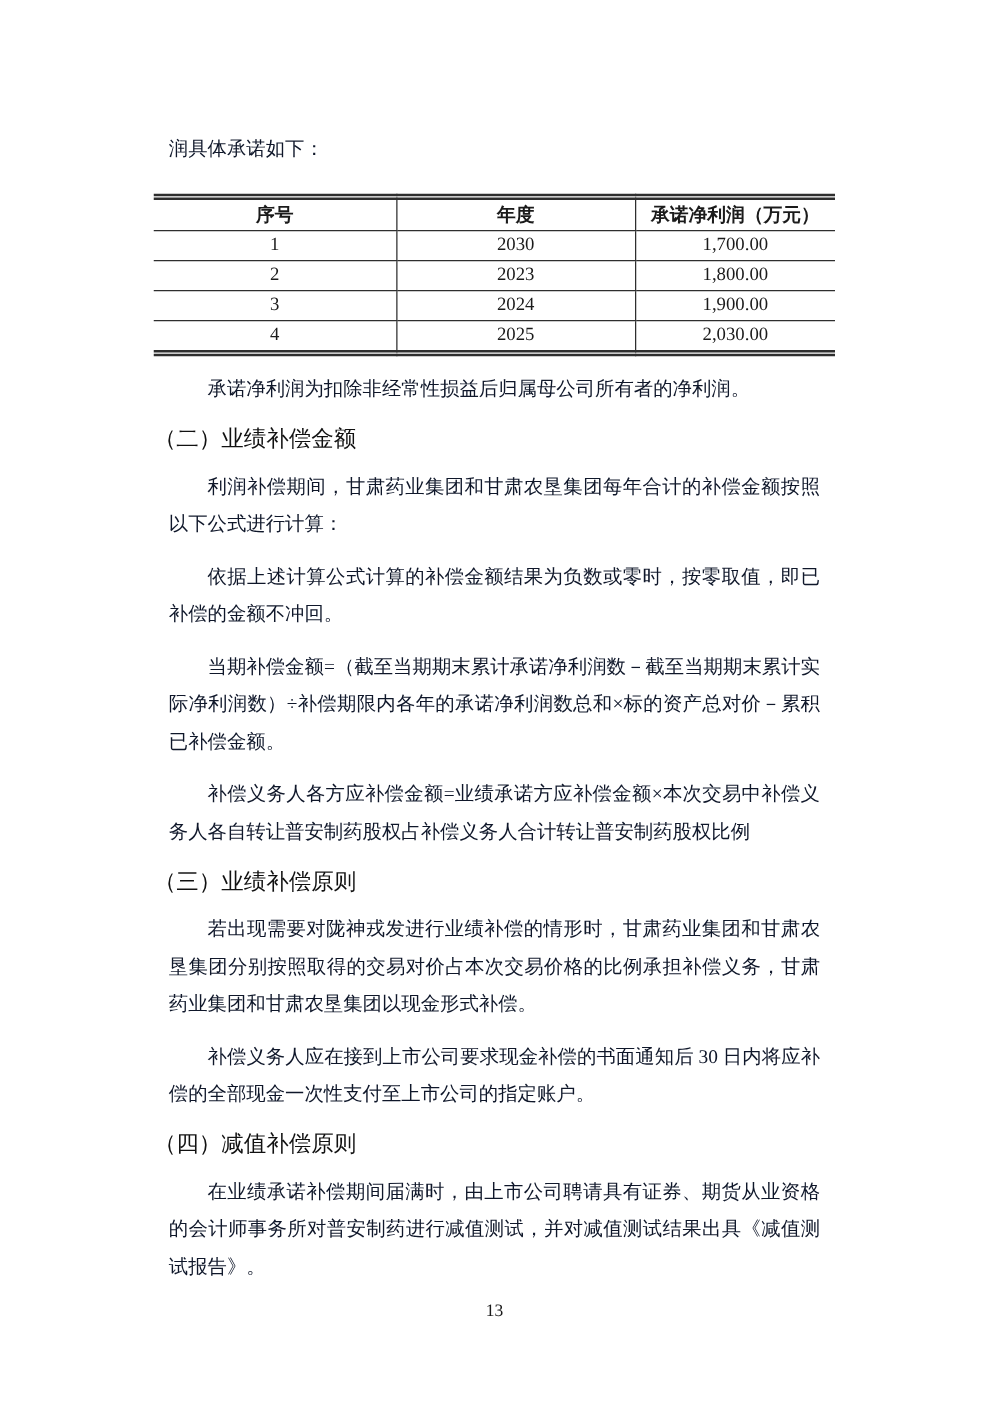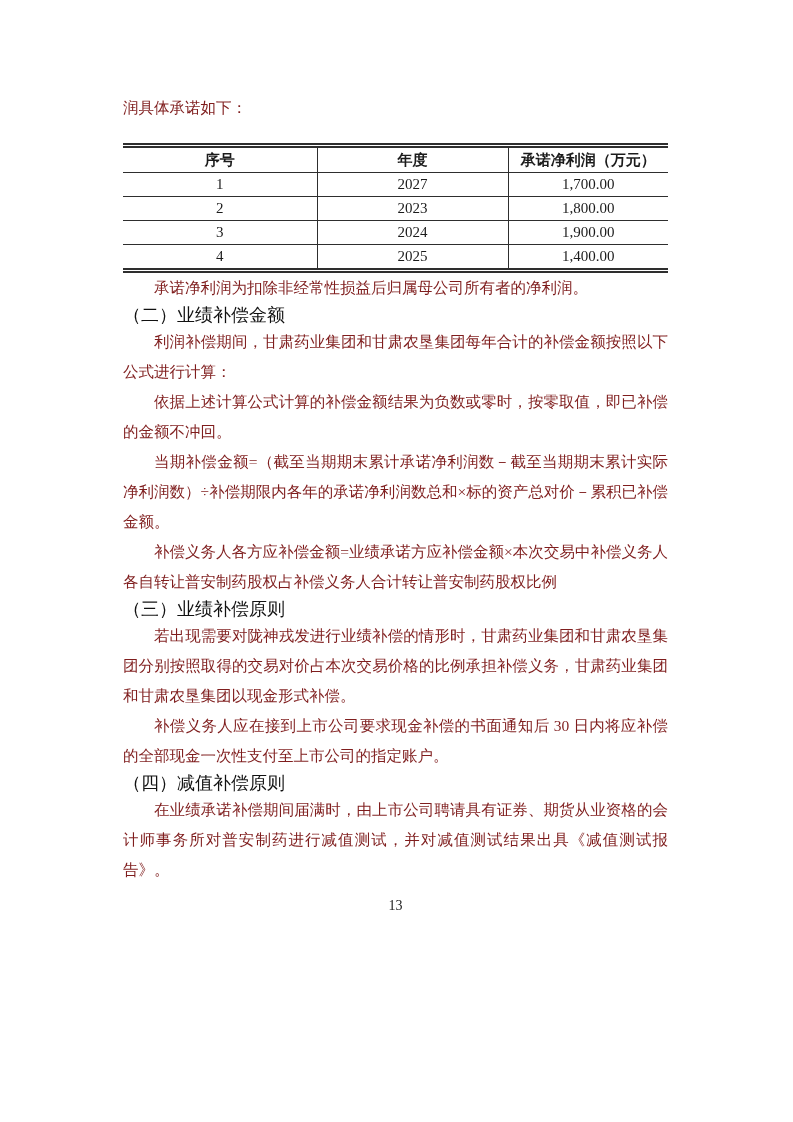--- a/index.html
+++ b/index.html
@@ -17,26 +17,26 @@
     color: #1b1b1b;
   }
   .content {
     position: absolute;
     left: 123px;
     top: 0;
     width: 545px;
     padding-top: 93px;
   }
   p.body-par {
-    margin: 0;
+    margin: 12px;
     font-size: 15.5px;
     line-height: 30px;
     text-align: justify;
     text-indent: 2em;
-    color: #7f1d1d;
+    color: #0f172a;
   }
   p.no-indent {
     text-indent: 0;
   }
   
   table.commit-table {
     width: 545px;
     margin-top: 20px;
     border-collapse: collapse;
     border-top: 5px double #2e2e2e;
@@ -117,37 +117,37 @@
       <thead>
         <tr>
           <th>序号</th>
           <th>年度</th>
           <th>承诺净利润（万元）</th>
         </tr>
       </thead>
       <tbody>
         <tr>
           <td>1</td>
-          <td>2027</td>
+          <td>2030</td>
           <td>1,700.00</td>
         </tr>
         <tr>
           <td>2</td>
           <td>2023</td>
           <td>1,800.00</td>
         </tr>
         <tr>
           <td>3</td>
           <td>2024</td>
           <td>1,900.00</td>
         </tr>
         <tr>
           <td>4</td>
           <td>2025</td>
-          <td>1,400.00</td>
+          <td>2,030.00</td>
         </tr>
       </tbody>
     </table>
 
     <p class="body-par m-note">承诺净利润为扣除非经常性损益后归属母公司所有者的净利润。</p>
 
     <h2 class="sec-heading m-h2">（二）业绩补偿金额</h2>
 
     <p class="body-par m-p1">利润补偿期间，甘肃药业集团和甘肃农垦集团每年合计的补偿金额按照以下公式进行计算：</p>
 

